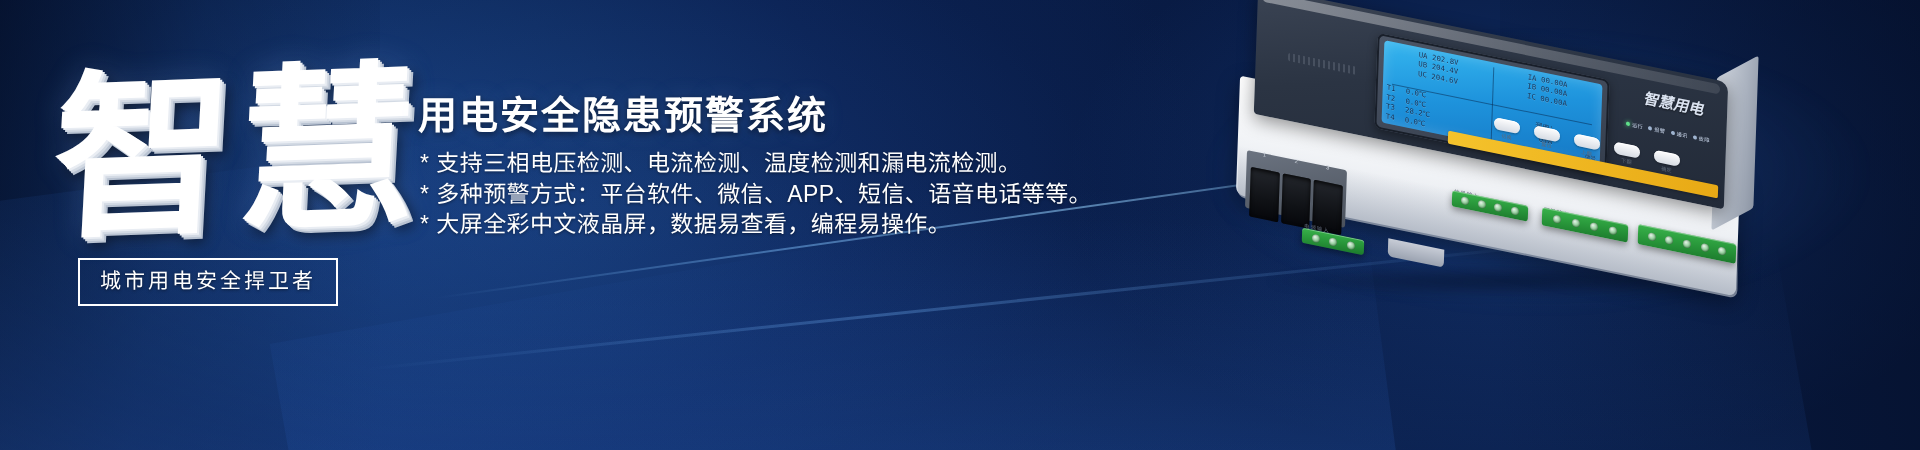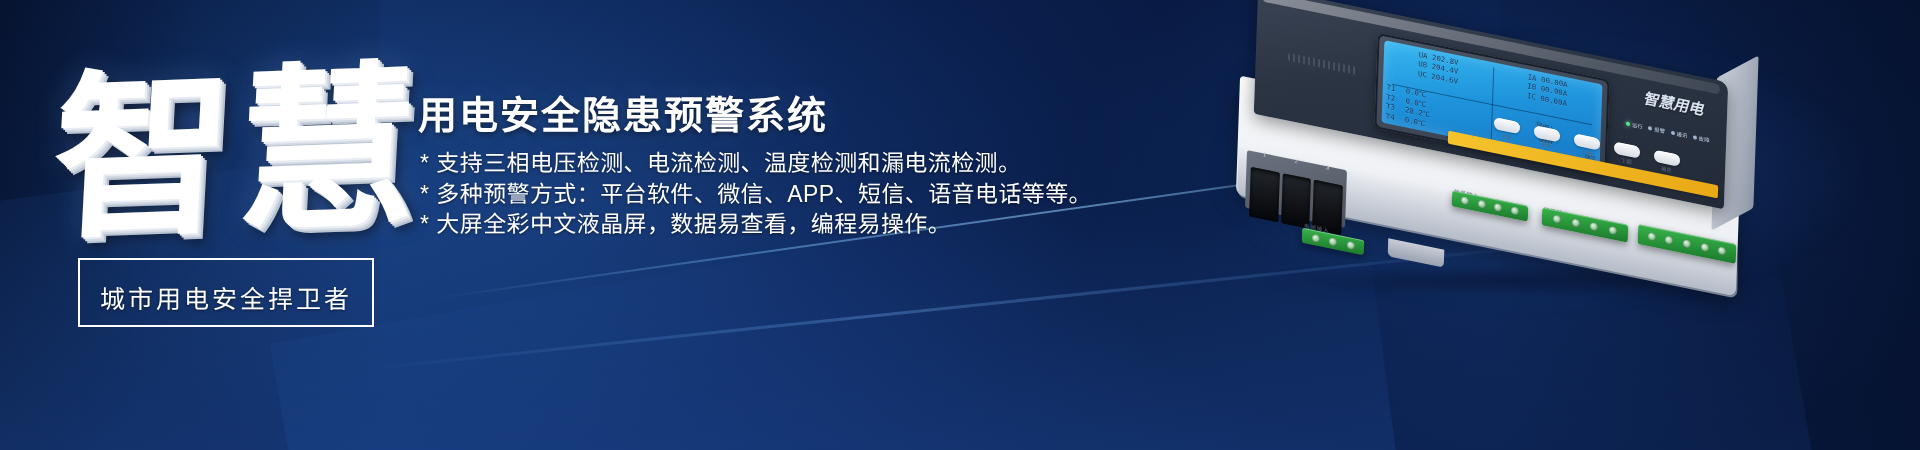--- a/index.html
+++ b/index.html
@@ -89,24 +89,24 @@
        2px 2px 0 #e9edf3,
        4px 4px 0 #d3dae4,
        6px 6px 0 #b9c3d2,
        8px 9px 14px rgba(0,0,0,.55),
        0 0 30px rgba(140,185,255,.22);
   }
 
   
   #tagline-box {
     position:absolute; left:78px; top:258px;
-    padding:25px 20px 11px;
+    padding:9px 20px 11px;
     border:2px solid #ffffff;
     color:#ffffff;
-    font-size:25px;
+    font-size:21px;
     letter-spacing:3px;
     line-height:1.15;
     white-space:nowrap;
     text-shadow:0 1px 3px rgba(0,0,0,.5);
   }
 
   
   #headline {
     position:absolute; left:418px; top:84px;
     font-size:39px;

